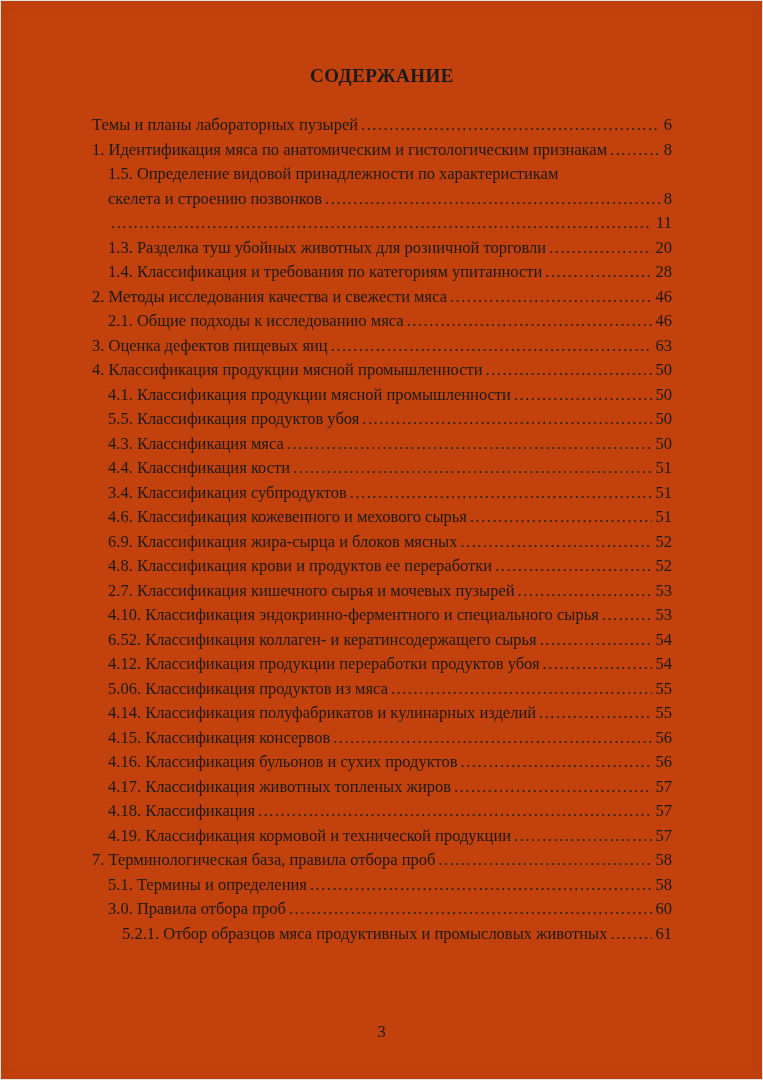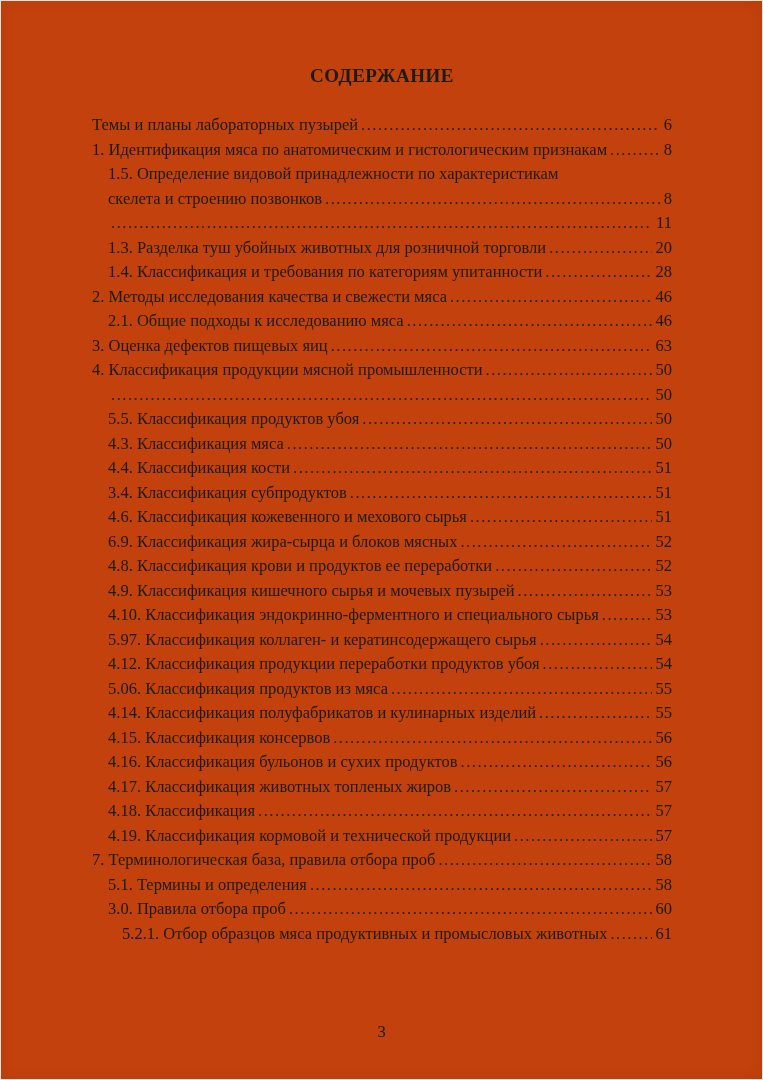--- a/index.html
+++ b/index.html
@@ -141,20 +141,21 @@
       </div>
       <div class="toc-entry indent0">
         <div class="toc-line">
           <span class="toc-text">4. Классификация продукции мясной промышленности</span>
           <span class="dots"></span>
           <span class="toc-page">50</span>
         </div>
       </div>
       <div class="toc-entry indent1">
         <div class="toc-line">
+          <span class="toc-text">4.1. Классификация продукции мясной промышленности</span>
           <span class="dots"></span>
           <span class="toc-page">50</span>
         </div>
       </div>
       <div class="toc-entry indent1">
         <div class="toc-line">
           <span class="toc-text">5.5. Классификация продуктов убоя</span>
           <span class="dots"></span>
           <span class="toc-page">50</span>
         </div>
@@ -196,35 +197,35 @@
       </div>
       <div class="toc-entry indent1">
         <div class="toc-line">
           <span class="toc-text">4.8. Классификация крови и продуктов ее переработки</span>
           <span class="dots"></span>
           <span class="toc-page">52</span>
         </div>
       </div>
       <div class="toc-entry indent1">
         <div class="toc-line">
-          <span class="toc-text">4.9. Классификация кишечного сырья и мочевых пузырей</span>
+          <span class="toc-text">2.7. Классификация кишечного сырья и мочевых пузырей</span>
           <span class="dots"></span>
           <span class="toc-page">53</span>
         </div>
       </div>
       <div class="toc-entry indent1">
         <div class="toc-line">
           <span class="toc-text">4.10. Классификация эндокринно-ферментного и специального сырья</span>
           <span class="dots"></span>
           <span class="toc-page">53</span>
         </div>
       </div>
       <div class="toc-entry indent1">
         <div class="toc-line">
-          <span class="toc-text">5.97. Классификация коллаген- и кератинсодержащего сырья</span>
+          <span class="toc-text">6.52. Классификация коллаген- и кератинсодержащего сырья</span>
           <span class="dots"></span>
           <span class="toc-page">54</span>
         </div>
       </div>
       <div class="toc-entry indent1">
         <div class="toc-line">
           <span class="toc-text">4.12. Классификация продукции переработки продуктов убоя</span>
           <span class="dots"></span>
           <span class="toc-page">54</span>
         </div>

